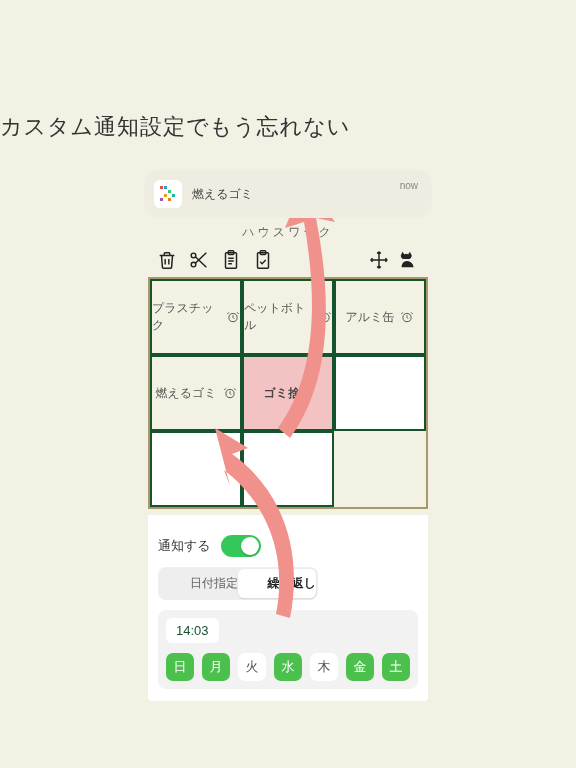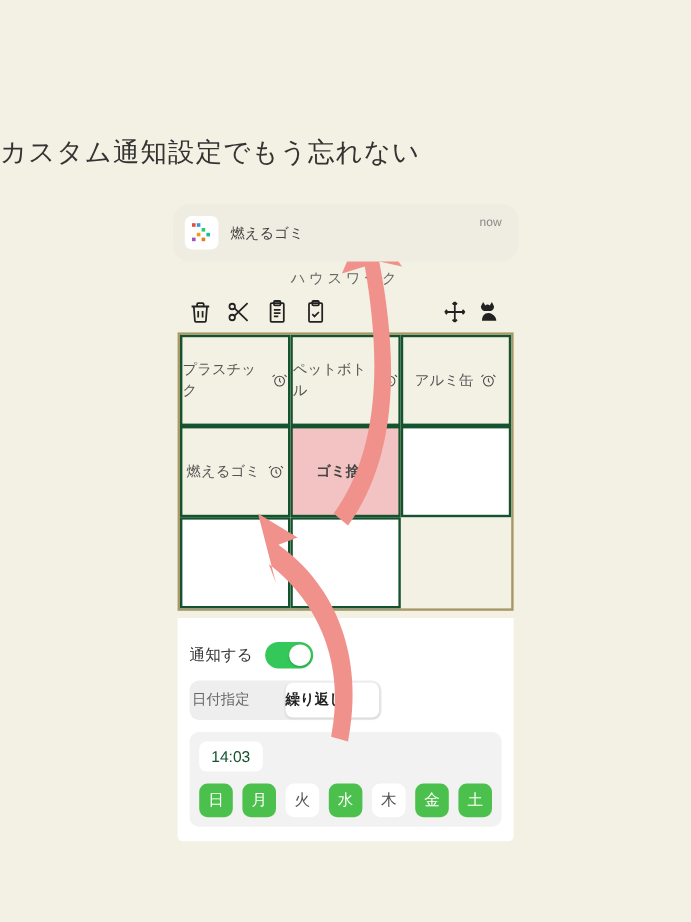--- a/index.html
+++ b/index.html
@@ -111,21 +111,21 @@
   .toggle::after {
     content: ""; position: absolute; width: 18px; height: 18px;
     background: #fff; border-radius: 50%; top: 2px; right: 2px;
     box-shadow: 0 1px 2px rgba(0,0,0,.2);
   }
   .seg {
     display: flex; background: #eee; border-radius: 8px; padding: 2px;
     font-size: 12px; width: 160px;
   }
   .seg-item {
-    flex: 1; text-align: left; padding: 6px 0; border-radius: 6px;
+    flex: 1; text-align: right; padding: 6px 0; border-radius: 6px;
     color: #666;
   }
   .seg-item.active { background: #fff; color: #222; font-weight: 600; box-shadow: 0 1px 2px rgba(0,0,0,.1); }
 
   .time-block {
     background: #f2f2f2; border-radius: 8px; padding: 8px; margin-top: 10px;
   }
   .time-chip {
     display: inline-block; background: #fff; border-radius: 6px;
     padding: 5px 10px; font-size: 13px; color: #14532d;

